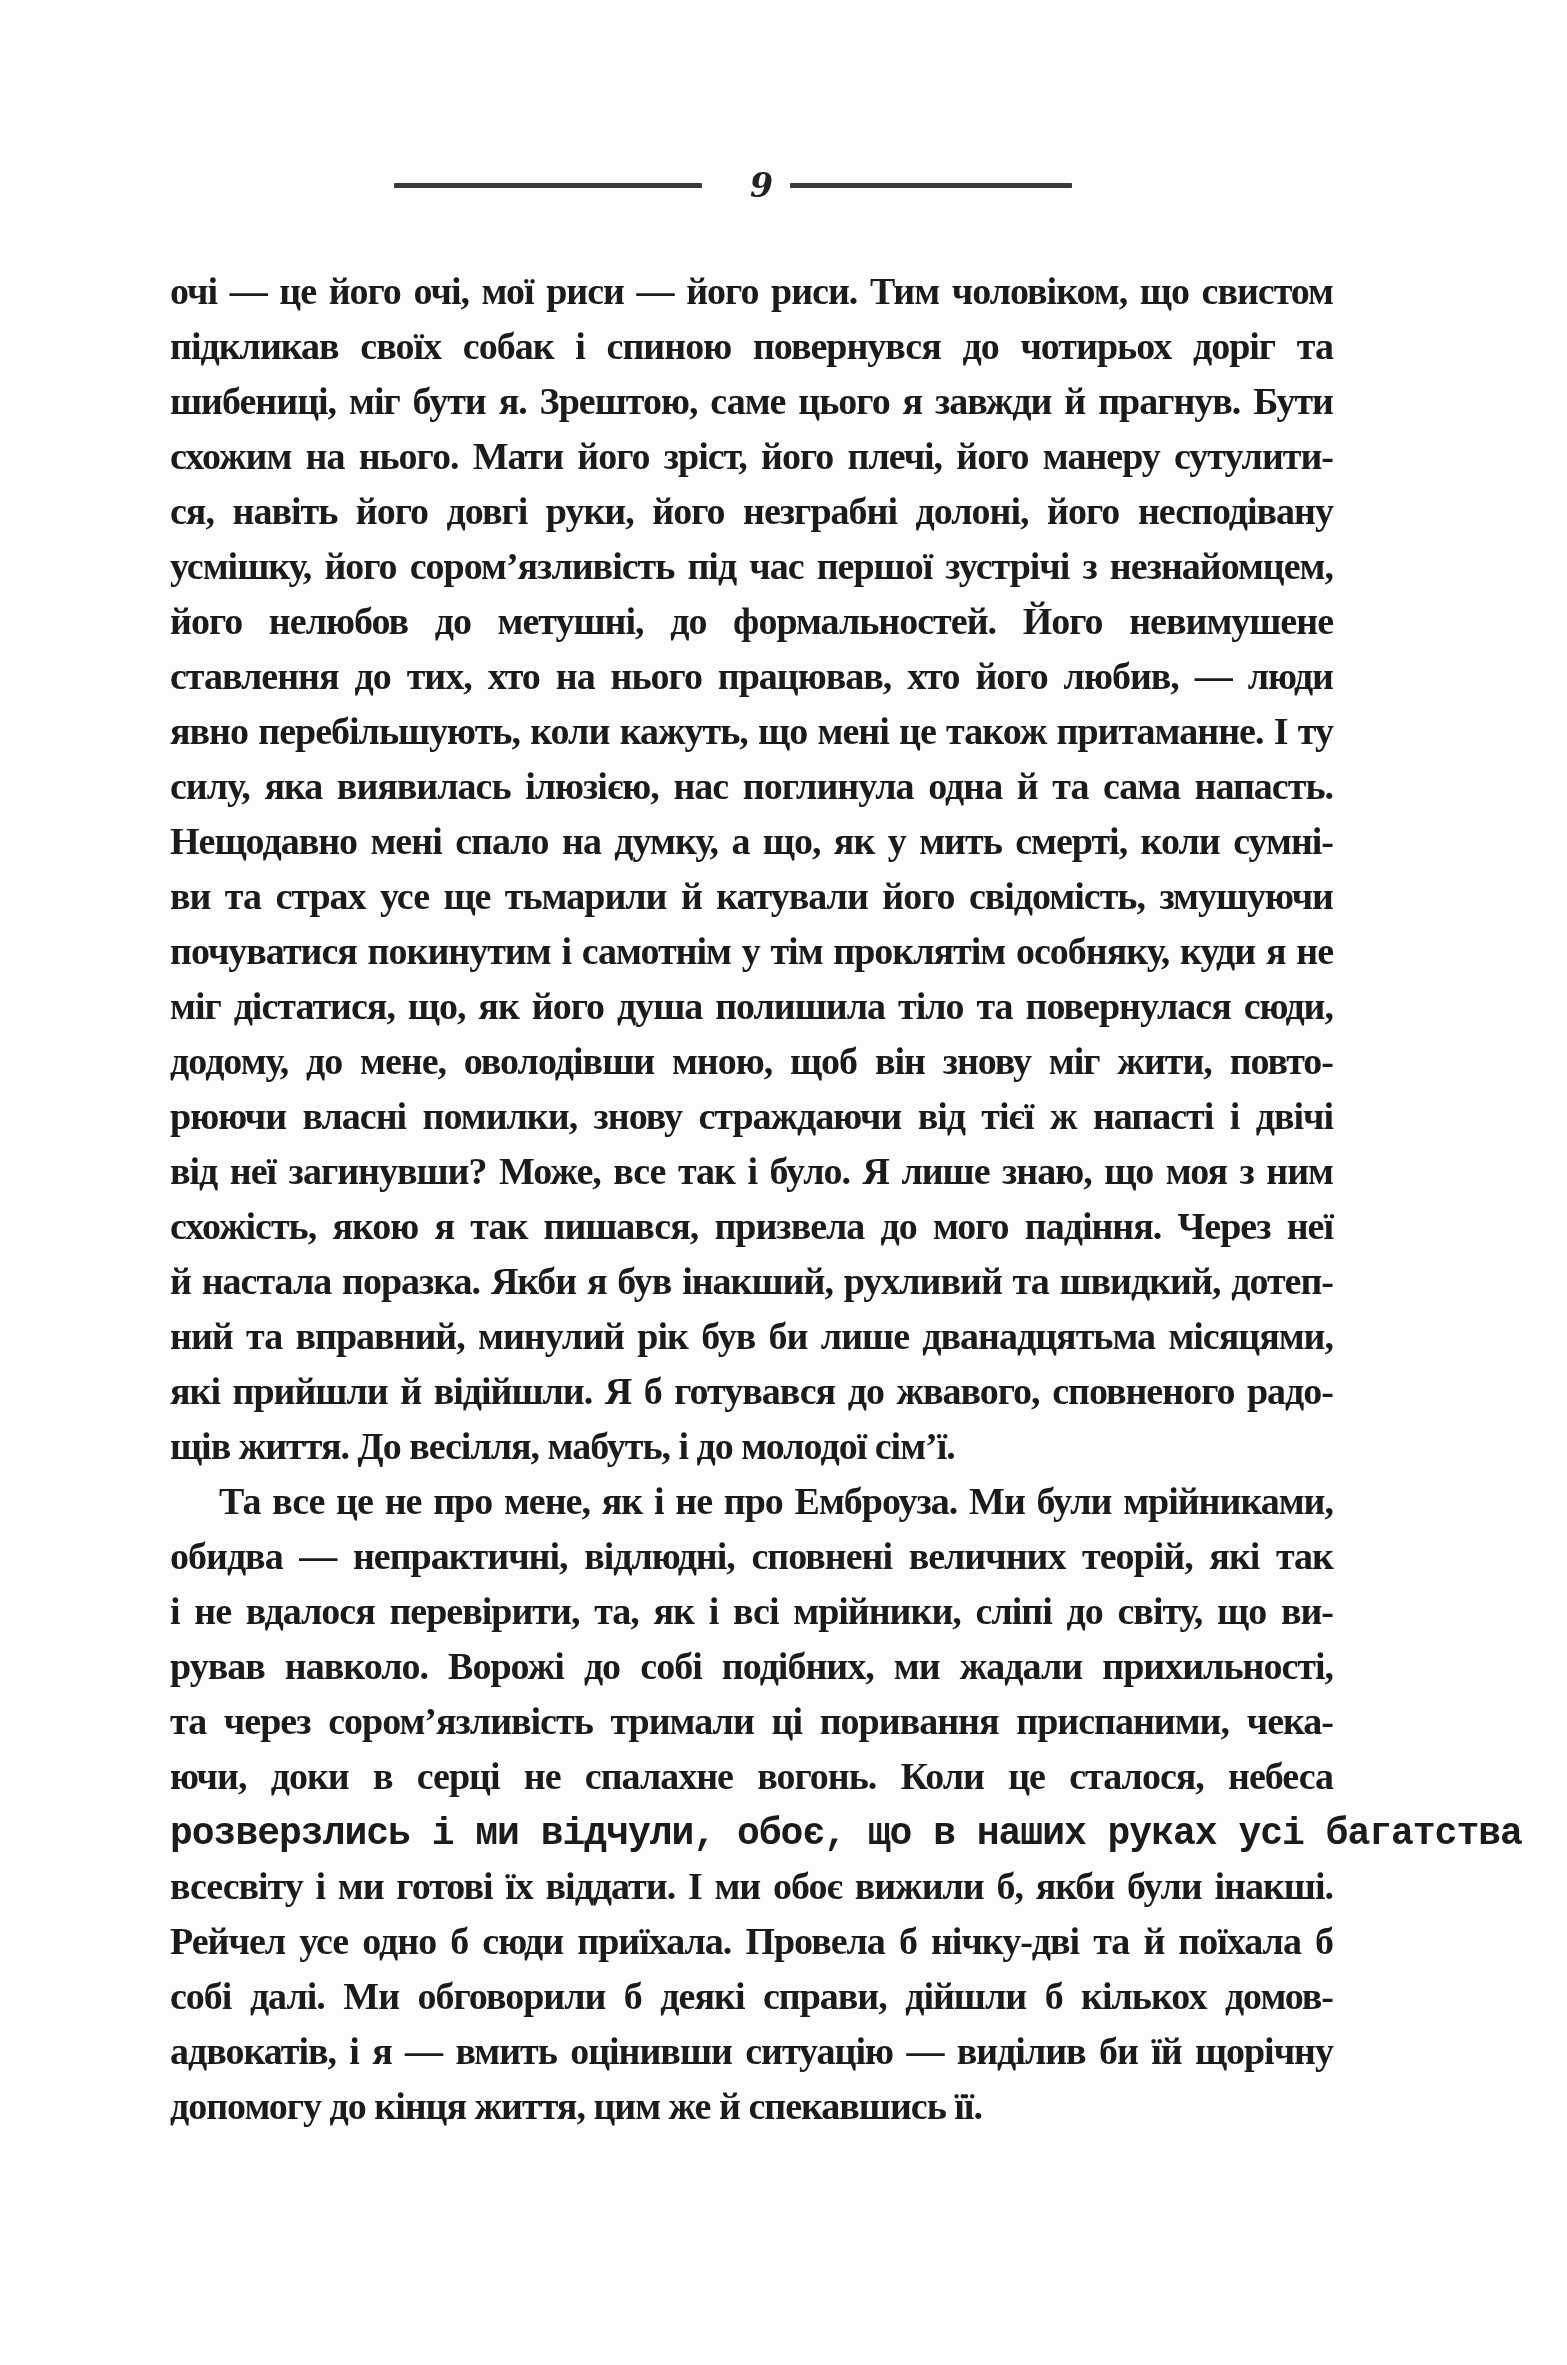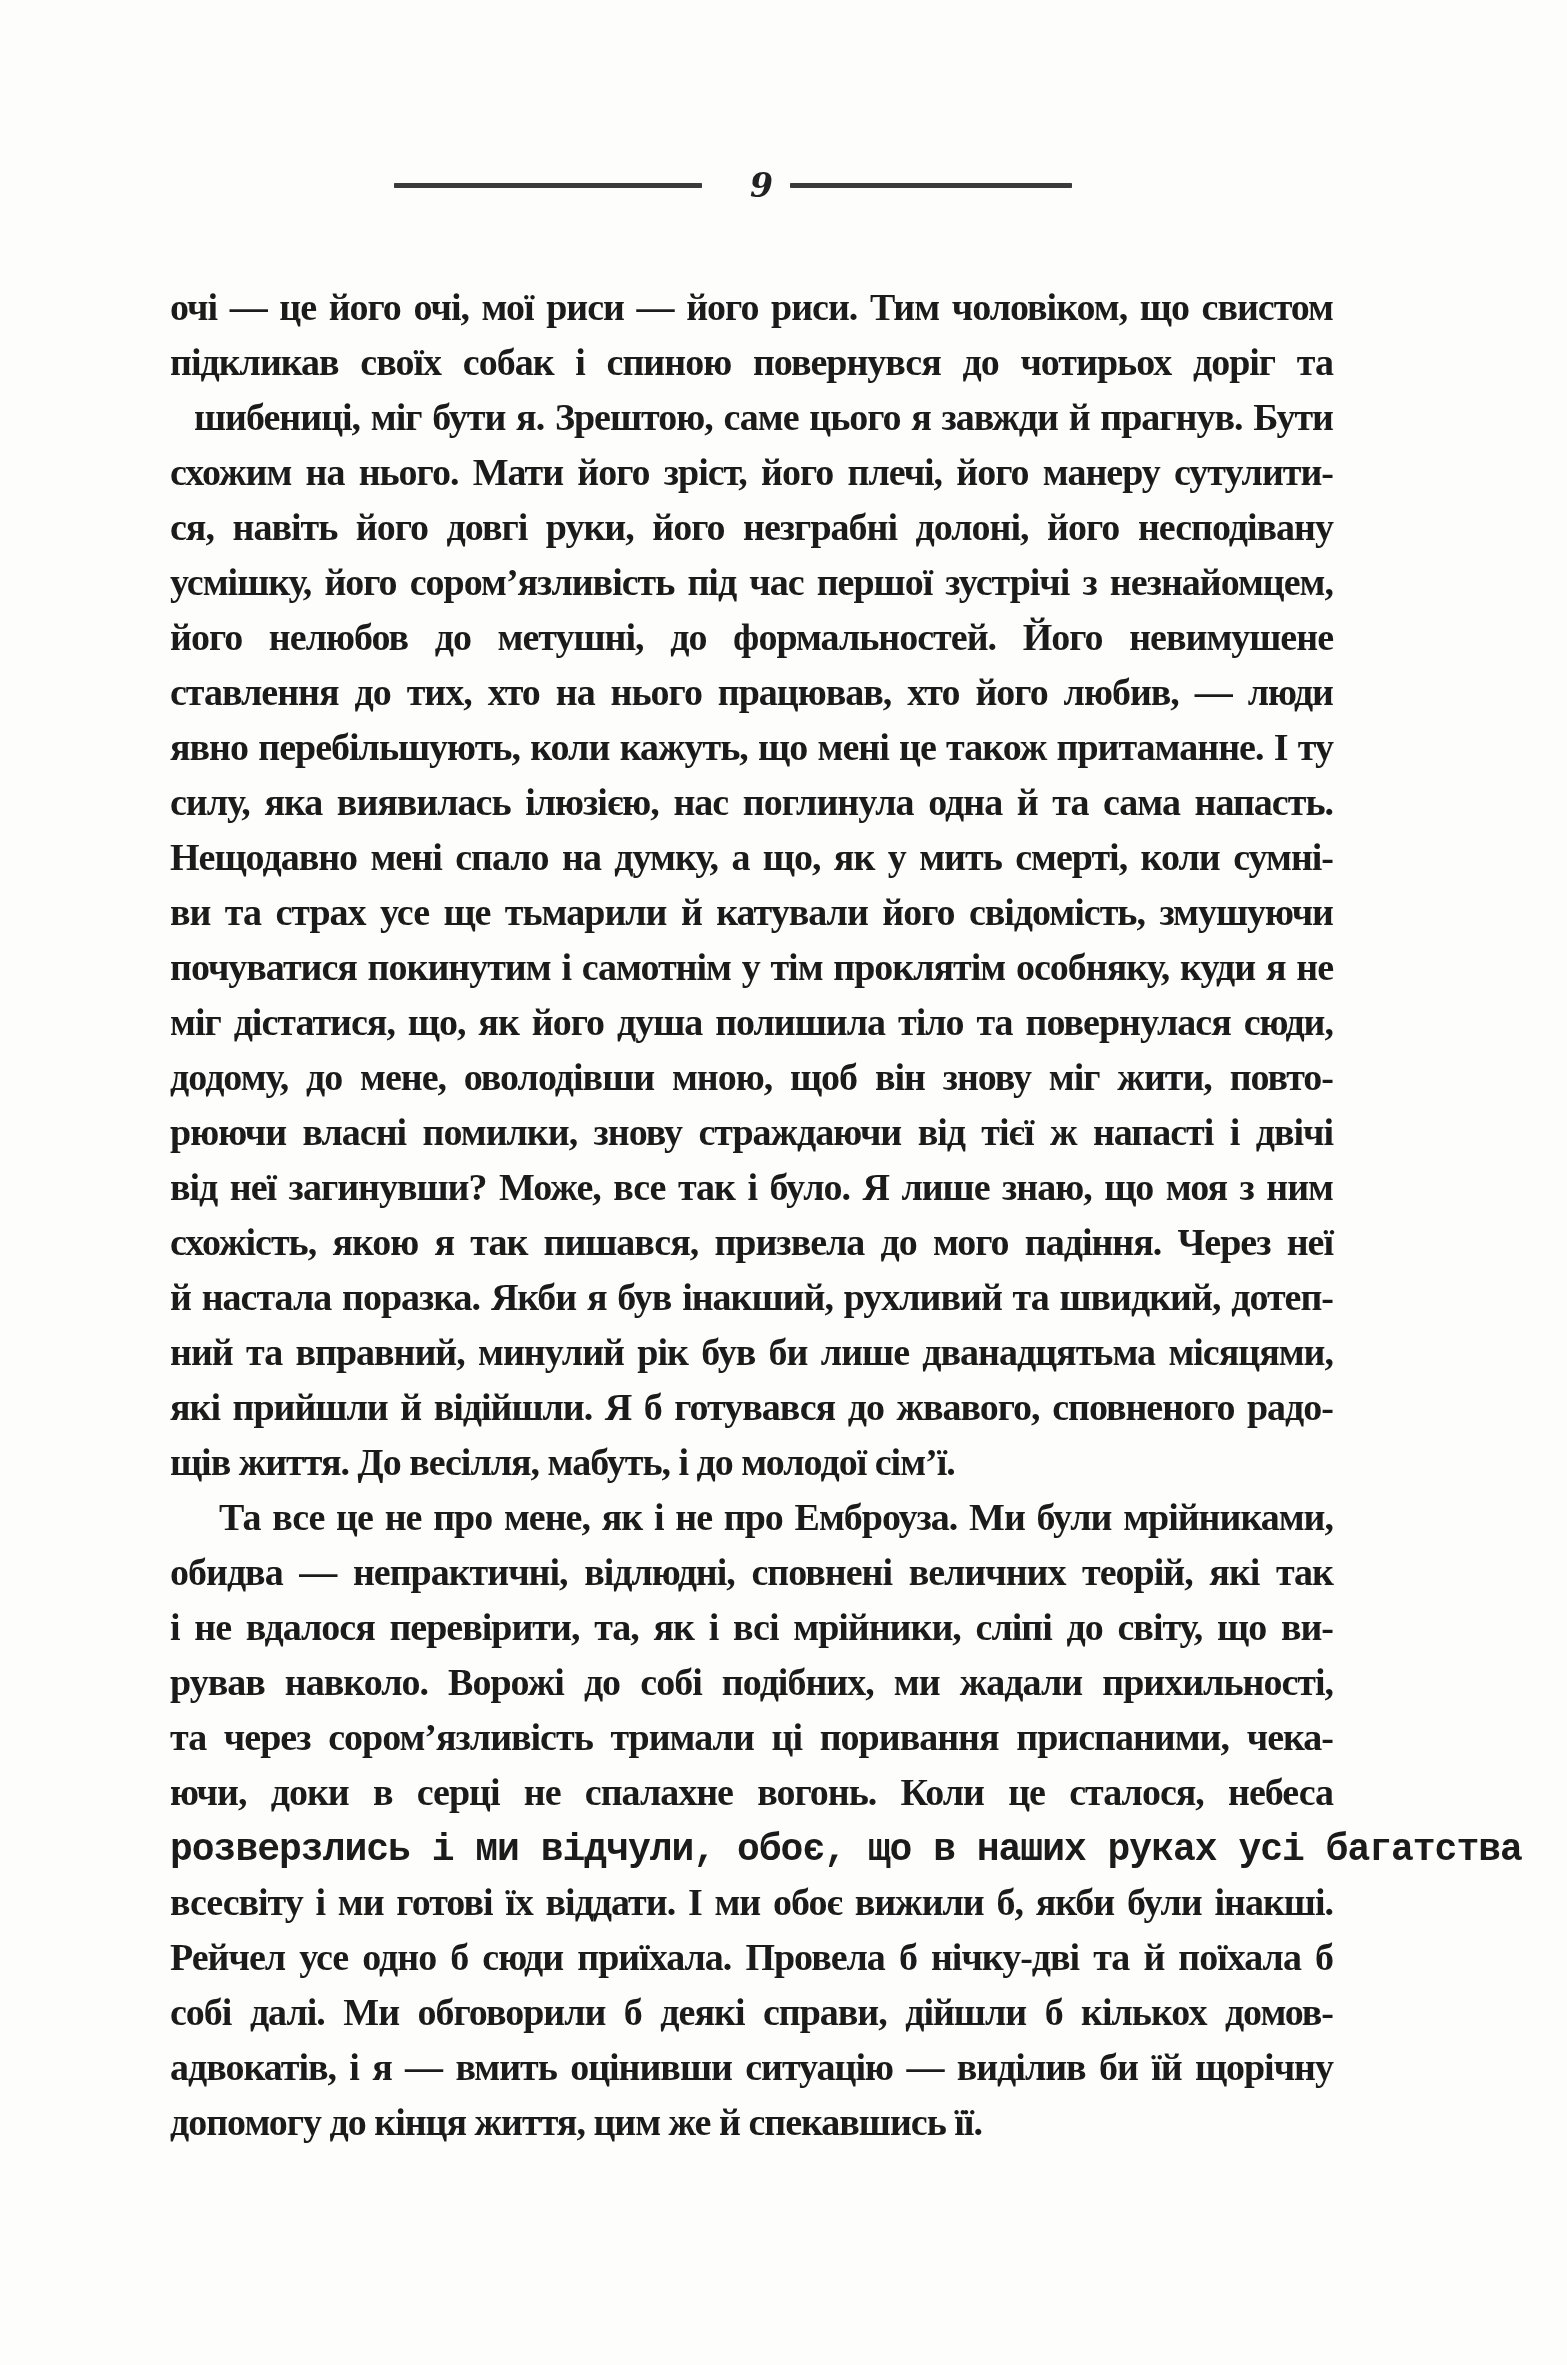--- a/index.html
+++ b/index.html
@@ -36,21 +36,21 @@
     text-align: center;
     font-family: "DejaVu Serif", "Liberation Serif", serif;
     font-style: italic;
     font-weight: bold;
     font-size: 33px;
     line-height: 46px;
     color: #222;
   }
   .text-body {
     position: absolute;
-    top: 280px;
+    top: 264px;
     left: 170px;
     width: 1163px;
   }
   .line {
     display: block;
     height: 55px;
     line-height: 55px;
     font-size: 38px;
     text-align: justify;
     text-align-last: justify;
@@ -71,21 +71,21 @@
   <div class="rule rule-left"></div>
   <div class="page-number">9</div>
   <div class="rule rule-right"></div>
 </div>
 
 <div class="text-body">
 
   <div>
     <div class="line"><span style="white-space: nowrap; word-spacing: 0px;">очі — це його очі, мої риси — його риси. Тим чоловіком, що свистом</span></div>
     <div class="line"><span style="white-space: nowrap; word-spacing: 0px;">підкликав своїх собак і спиною повернувся до чотирьох доріг та</span></div>
-    <div class="line"><span style="white-space: nowrap; word-spacing: 0px; margin-left: 24px;">шибениці, міг бути я. Зрештою, саме цього я завжди й прагнув. Бути</span></div>
+    <div class="line"><span style="white-space: nowrap; word-spacing: 0px;">шибениці, міг бути я. Зрештою, саме цього я завжди й прагнув. Бути</span></div>
     <div class="line"><span style="white-space: nowrap; word-spacing: 0px;">схожим на нього. Мати його зріст, його плечі, його манеру сутулити-</span></div>
     <div class="line"><span style="white-space: nowrap; word-spacing: 0px;">ся, навіть його довгі руки, його незграбні долоні, його несподівану</span></div>
     <div class="line"><span style="white-space: nowrap; word-spacing: 0px;">усмішку, його сором’язливість під час першої зустрічі з незнайомцем,</span></div>
     <div class="line"><span style="white-space: nowrap; word-spacing: 0px;">його нелюбов до метушні, до формальностей. Його невимушене</span></div>
     <div class="line"><span style="white-space: nowrap; word-spacing: 0px;">ставлення до тих, хто на нього працював, хто його любив, — люди</span></div>
     <div class="line"><span style="white-space: nowrap; word-spacing: 0px;">явно перебільшують, коли кажуть, що мені це також притаманне. І ту</span></div>
     <div class="line"><span style="white-space: nowrap; word-spacing: 0px;">силу, яка виявилась ілюзією, нас поглинула одна й та сама напасть.</span></div>
     <div class="line"><span style="white-space: nowrap; word-spacing: 0px;">Нещодавно мені спало на думку, а що, як у мить смерті, коли сумні-</span></div>
     <div class="line"><span style="white-space: nowrap; word-spacing: 0px;">ви та страх усе ще тьмарили й катували його свідомість, змушуючи</span></div>
     <div class="line"><span style="white-space: nowrap; word-spacing: 0px;">почуватися покинутим і самотнім у тім проклятім особняку, куди я не</span></div>

